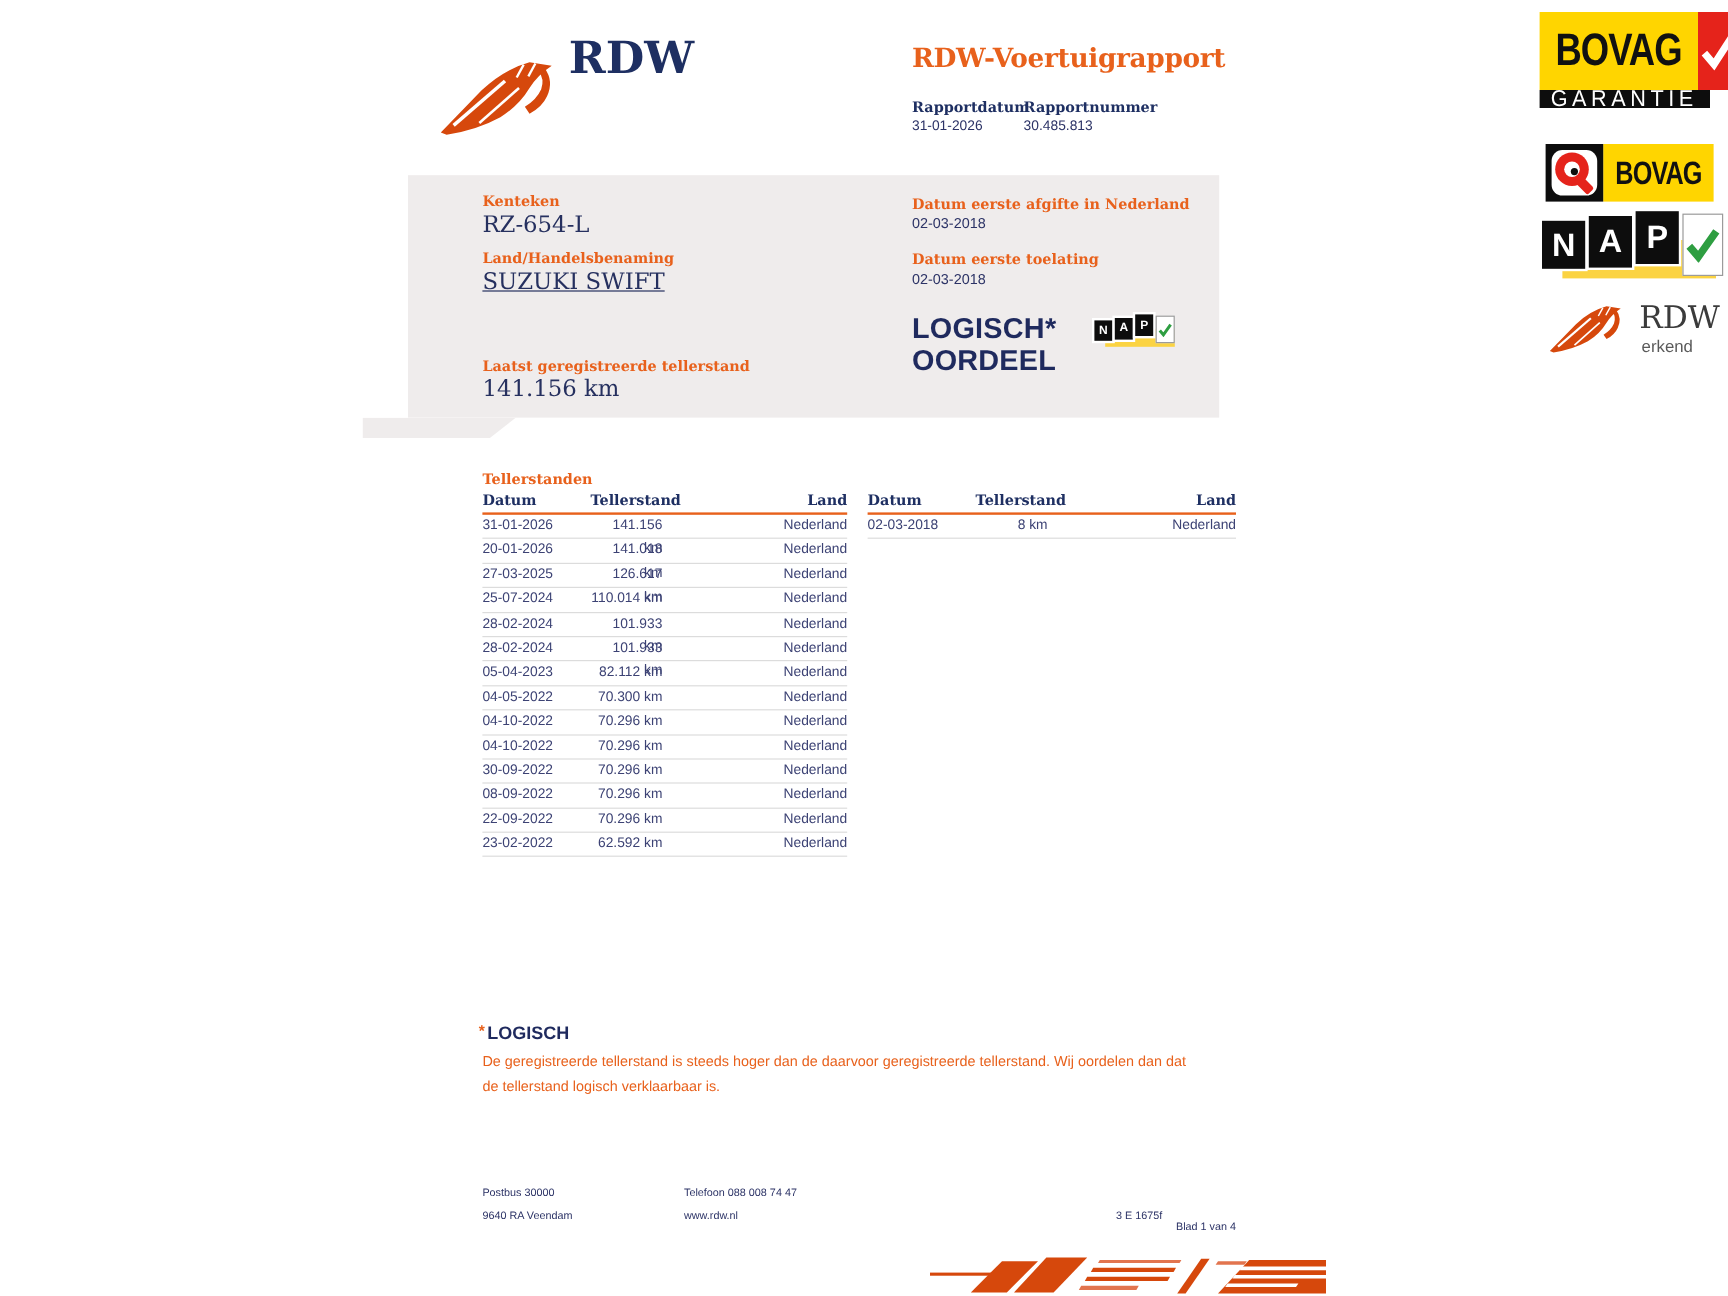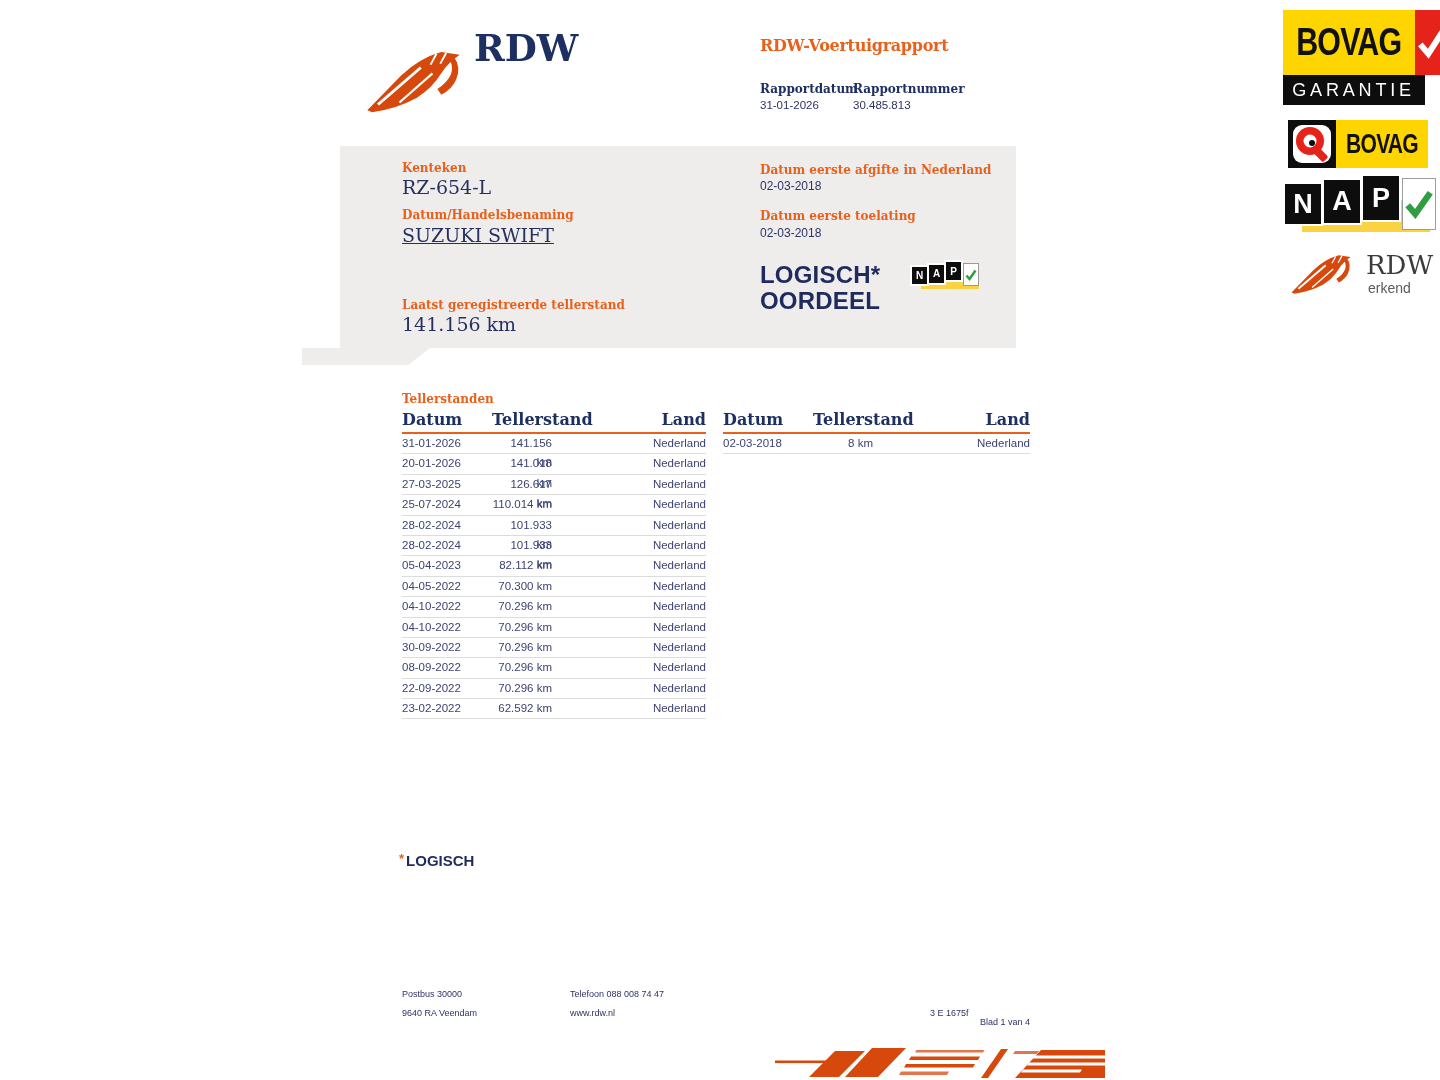--- a/index.html
+++ b/index.html
@@ -3,21 +3,21 @@
 <meta charset="utf-8">
 <style>
   html,body{margin:0;padding:0;background:#fff;}
   .page{position:relative;width:1440px;height:1080px;background:#ffffff;overflow:hidden;
         font-family:"Liberation Sans",sans-serif;}
   
   .rdw-logo-icon{position:absolute;left:366px;top:50px;width:98px;height:72px;}
   .rdw-logo-text{position:absolute;left:474px;top:26px;font-family:"DejaVu Serif",serif;
         font-size:37px;font-weight:600;color:#1E2F62;letter-spacing:0;}
   .doc-title{position:absolute;left:760px;top:36px;font-family:"DejaVu Serif",serif;
-        font-size:16px;font-weight:700;color:#E8611C;letter-spacing:-0.3px;}
+        font-size:22px;font-weight:700;color:#E8611C;letter-spacing:-0.3px;}
   .slab-label{font-family:"DejaVu Serif",serif;font-weight:700;font-size:12px;color:#1E2F62;}
   .hdr-lab1{position:absolute;left:760px;top:82px;}
   .hdr-lab2{position:absolute;left:853px;top:82px;}
   .hdr-val{position:absolute;top:99px;font-size:11.5px;color:#2C3366;}
   
   .sum-box{position:absolute;left:340px;top:146px;width:676px;height:202px;background:#EFECEC;}
   .sum-tab{position:absolute;left:302px;top:348px;width:128px;height:17px;background:#EFECEC;
         clip-path:polygon(0 0,100% 0,83% 100%,0 100%);}
   .box-lab{position:absolute;font-family:"DejaVu Serif",serif;font-weight:700;font-size:12px;color:#E8611C;}
   .box-val-serif{position:absolute;font-family:"DejaVu Serif",serif;font-size:19px;color:#26305F;}
@@ -30,39 +30,39 @@
   .nap .sq{position:absolute;background:#0d0d0d;color:#fff;display:flex;align-items:center;
         justify-content:center;font-weight:bold;box-shadow:0 0 0 2px #ffffff;}
   .nap .chk{position:absolute;background:#ffffff;border:1px solid #9b9b9b;display:flex;
         align-items:center;justify-content:center;}
   
   .sec-title{position:absolute;left:402px;top:392px;font-family:"DejaVu Serif",serif;
         font-weight:700;font-size:12px;color:#E8611C;}
   .otable{position:absolute;top:410px;}
   .thead{display:grid;grid-template-columns:90px 60px 1fr;border-bottom:2px solid #E8611C;
         padding-bottom:3px;}
-  .thead span{font-family:"DejaVu Serif",serif;font-weight:700;font-size:16px;color:#1E2F62;}
+  .thead span{font-family:"DejaVu Serif",serif;font-weight:700;font-size:12px;color:#1E2F62;}
   .thead .c2,.trow .c2{text-align:right;}
   .thead .c3,.trow .c3{text-align:right;}
   .trow{display:grid;grid-template-columns:90px 60px 1fr;height:19.4px;line-height:19.4px;
         border-bottom:1px solid #DCDCDC;font-size:11.5px;color:#3C4274;}
   
   .verdict-head{position:absolute;left:399px;top:851px;font-size:15px;font-weight:bold;color:#1F2A5E;}
   .verdict-head .ast{color:#E8611C;font-size:13px;vertical-align:3px;margin-right:2px;}
   .verdict-text{position:absolute;left:402px;top:874px;width:600px;font-size:12px;
         color:#E8611C;line-height:20.5px;}
   
   .foot{position:absolute;font-size:9px;color:#2C3366;}
   
   .bovag-g{position:absolute;left:1283px;top:10px;width:142px;height:95px;}
   .bovag-g .top{display:flex;height:65px;}
   .bovag-g .ytxt{flex:1;background:#FFD500;display:flex;align-items:center;justify-content:center;}
   .bovag-g .ytxt span{font-size:38px;font-weight:700;color:#111;transform:scaleX(0.8);letter-spacing:-1px;}
   .bovag-g .red{width:44px;background:#E5231B;display:flex;align-items:center;justify-content:center;}
-  .bovag-g .bar{height:30px;background:#0d0d0d;display:flex;align-items:center;justify-content:center;}
+  .bovag-g .bar{height:15px;background:#0d0d0d;display:flex;align-items:center;justify-content:center;}
   .bovag-g .bar span{color:#fff;font-size:19px;letter-spacing:4px;transform:scaleX(0.95);}
   .bovag2{position:absolute;left:1288px;top:120px;width:132px;height:48px;display:flex;}
   .bovag2 .blk{width:48px;height:48px;background:#0d0d0d;position:relative;}
   .bovag2 .yel{flex:1;background:#FFD500;display:flex;align-items:center;justify-content:center;}
   .bovag2 .yel span{font-size:27px;font-weight:700;color:#111;transform:scaleX(0.78);letter-spacing:-1px;}
   .rdw-erkend{position:absolute;left:1290px;top:250px;width:150px;height:60px;}
   .rdw-erkend .nm{position:absolute;left:76px;top:0px;font-family:"DejaVu Serif",serif;
         font-size:26px;color:#3b3b3b;}
   .rdw-erkend .sub{position:absolute;left:78px;top:30px;font-size:14px;color:#5a5a5a;}
   .bottom-art{position:absolute;left:775px;top:1046px;width:330px;height:34px;}
@@ -84,21 +84,21 @@
   <div class="doc-title">RDW-Voertuigrapport</div>
   <div class="slab-label hdr-lab1">Rapportdatum</div>
   <div class="slab-label hdr-lab2">Rapportnummer</div>
   <div class="hdr-val" style="left:760px;">31-01-2026</div>
   <div class="hdr-val" style="left:853px;">30.485.813</div>
 
   <div class="sum-box"></div>
   <div class="sum-tab"></div>
   <div class="box-lab" style="left:402px;top:161px;">Kenteken</div>
   <div class="box-val-serif" style="left:402px;top:176px;">RZ-654-L</div>
-  <div class="box-lab" style="left:402px;top:208px;">Datum/Handelsbenaming</div>
+  <div class="box-lab" style="left:402px;top:208px;">Land/Handelsbenaming</div>
   <div class="box-val-serif" style="left:402px;top:224px;text-decoration:underline;">SUZUKI SWIFT</div>
   <div class="box-lab" style="left:402px;top:298px;">Laatst geregistreerde tellerstand</div>
   <div class="box-val-serif" style="left:402px;top:313px;">141.156 km</div>
   <div class="box-lab" style="left:760px;top:163px;">Datum eerste afgifte in Nederland</div>
   <div class="box-val-sans" style="left:760px;top:179px;">02-03-2018</div>
   <div class="box-lab" style="left:760px;top:209px;">Datum eerste toelating</div>
   <div class="box-val-sans" style="left:760px;top:226px;">02-03-2018</div>
   <div class="verdict-big">
     <span>LOGISCH*</span><br>
     <span>OORDEEL</span>
@@ -220,20 +220,21 @@
       <div class="trow">
         <span class="c1">02-03-2018</span>
         <span class="c2">8 km</span>
         <span class="c3">Nederland</span>
       </div>
     </div>
 
   <div class="verdict-head">
     <span class="ast">*</span><span>LOGISCH</span>
   </div>
+  <div class="verdict-text">De geregistreerde tellerstand is steeds hoger dan de daarvoor geregistreerde tellerstand. Wij oordelen dan dat de tellerstand logisch verklaarbaar is.</div>
 
   <div class="foot" style="left:402px;top:989px;">Postbus 30000</div>
   <div class="foot" style="left:402px;top:1008px;">9640 RA Veendam</div>
   <div class="foot" style="left:570px;top:989px;">Telefoon 088 008 74 47</div>
   <div class="foot" style="left:570px;top:1008px;">www.rdw.nl</div>
   <div class="foot" style="left:930px;top:989px;width:100px;text-align:right;margin-top:28px;">Blad 1 van 4</div>
   <div class="foot" style="left:930px;top:1008px;width:100px;text-align:left;">3 E 1675f</div>
 
   <div class="bovag-g">
     <div class="top">

